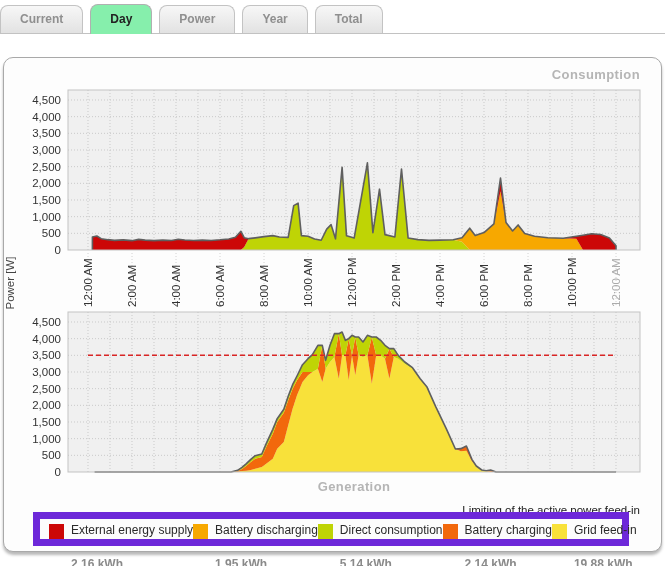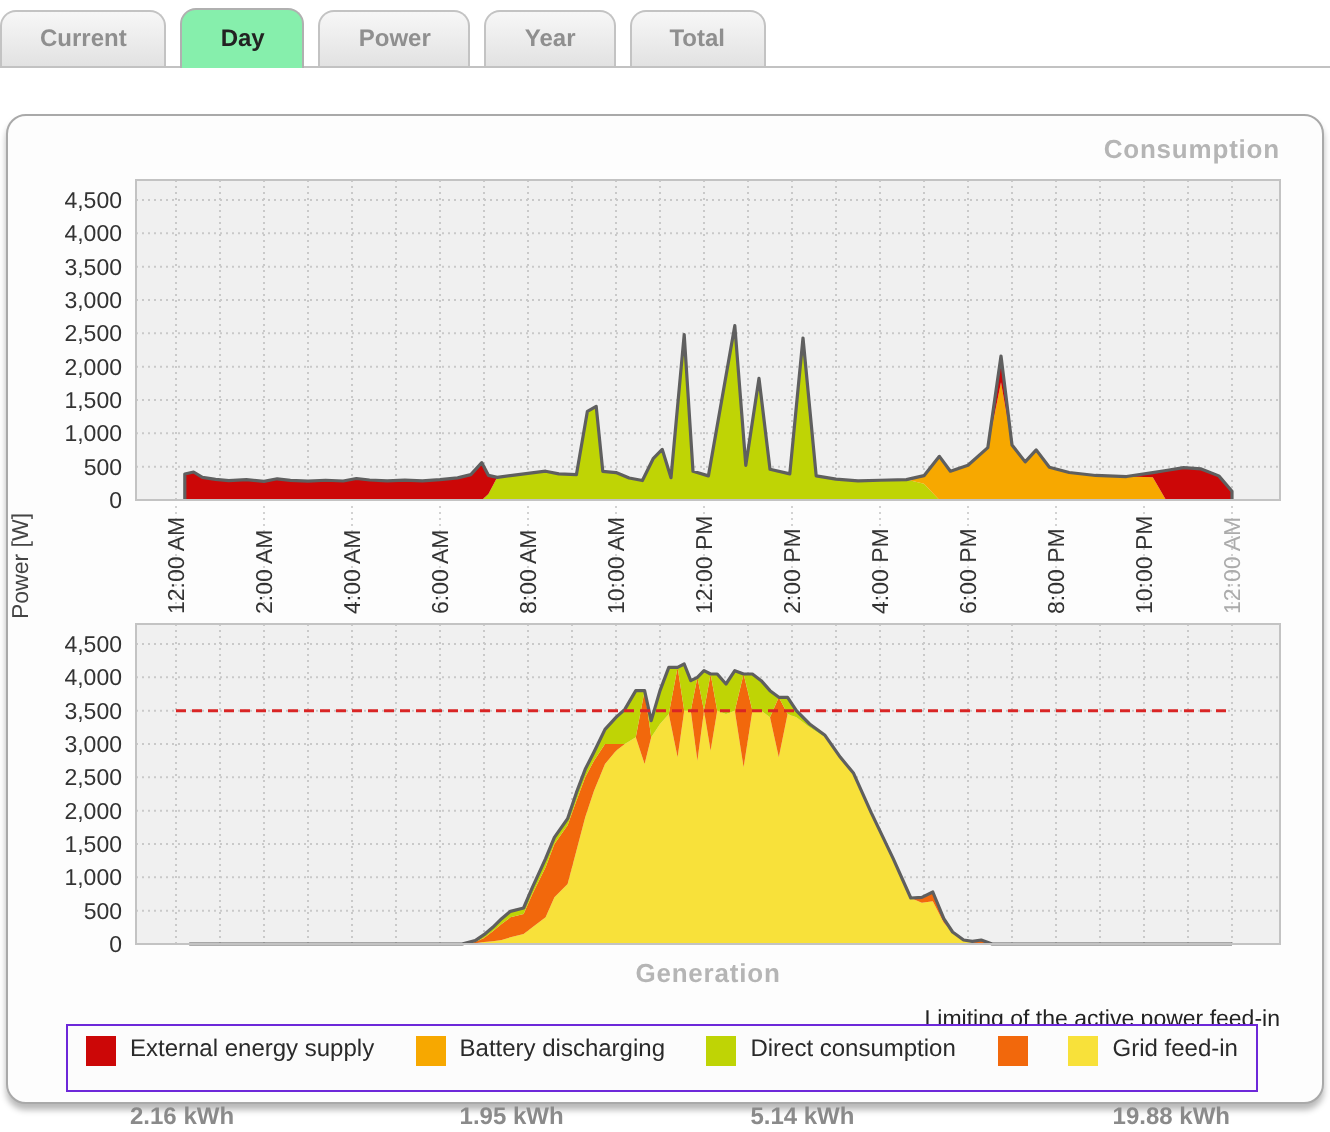--- a/index.html
+++ b/index.html
@@ -30,21 +30,21 @@
                font-size:13px;font-weight:bold;color:#b5b5b5;letter-spacing:.4px;}
   #title-consumption{top:67px;text-align:right;}
   #title-generation{top:479px;}
 
   .limit-legend{position:absolute;top:504px;right:25px;z-index:2;display:flex;align-items:flex-end;gap:6px;
                 font-size:11.5px;color:#222;}
   .limit-swatch{width:17px;height:3px;
                 background:repeating-linear-gradient(90deg,var(--limit-color,#d92525) 0 4px,transparent 4px 6px);}
 
   .legend{position:absolute;left:33px;top:512px;width:596px;height:34px;box-sizing:border-box;z-index:2;
-          border:1px solid #6d28d9;background:#fcfcfc;display:flex;justify-content:space-between;
+          border:7px solid #6d28d9;background:#fcfcfc;display:flex;justify-content:space-between;
           padding:4px 9px 0 9px;}
   .legend-item{display:flex;gap:7px;}
   .swatch{width:15px;height:15px;margin-top:1px;flex:0 0 auto;}
   .legend-text{display:flex;flex-direction:column;}
   .legend-label{font-size:12px;color:#2a2a2a;line-height:14px;white-space:nowrap;}
   .legend-value{font-size:12px;font-weight:bold;color:#8a8a8a;line-height:15px;margin-top:20px;}
 </style>
 </head>
 <body>
 
@@ -220,20 +220,24 @@
     </div>
     <div class="legend-item">
       <span class="swatch" style="background: rgb(191, 212, 5);"></span>
       <span class="legend-text">
         <span class="legend-label">Direct consumption</span>
         <span class="legend-value">5.14 kWh</span>
       </span>
     </div>
     <div class="legend-item">
       <span class="swatch" style="background: rgb(242, 104, 12);"></span>
+      <span class="legend-text">
+        <span class="legend-label">Battery charging</span>
+        <span class="legend-value">2.14 kWh</span>
+      </span>
     </div>
     <div class="legend-item">
       <span class="swatch" style="background: rgb(248, 225, 58);"></span>
       <span class="legend-text">
         <span class="legend-label">Grid feed-in</span>
         <span class="legend-value">19.88 kWh</span>
       </span>
     </div>
   </div>
 

